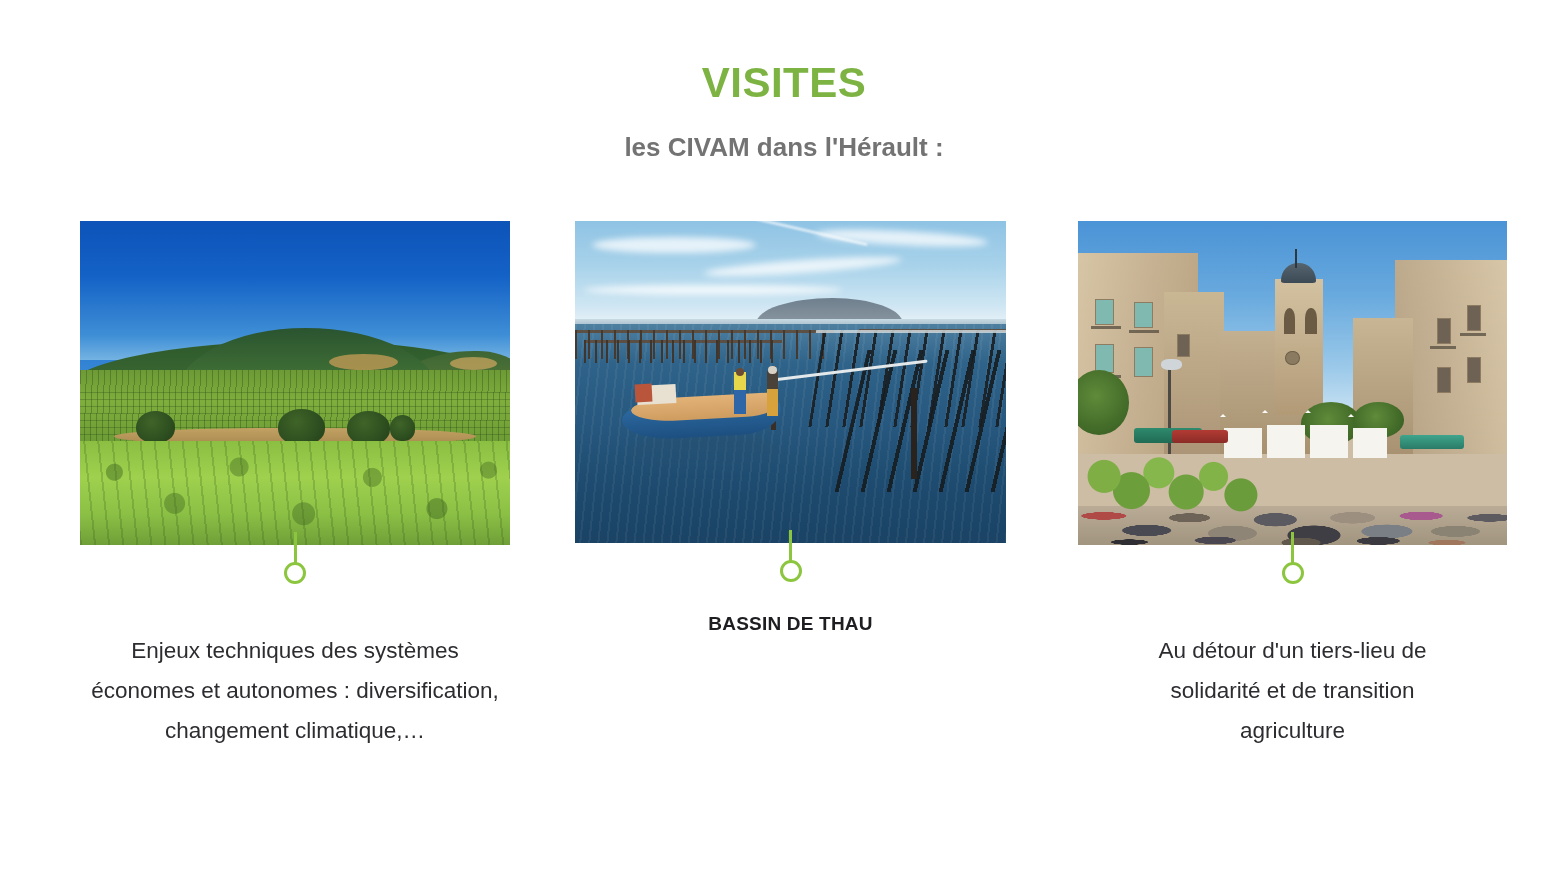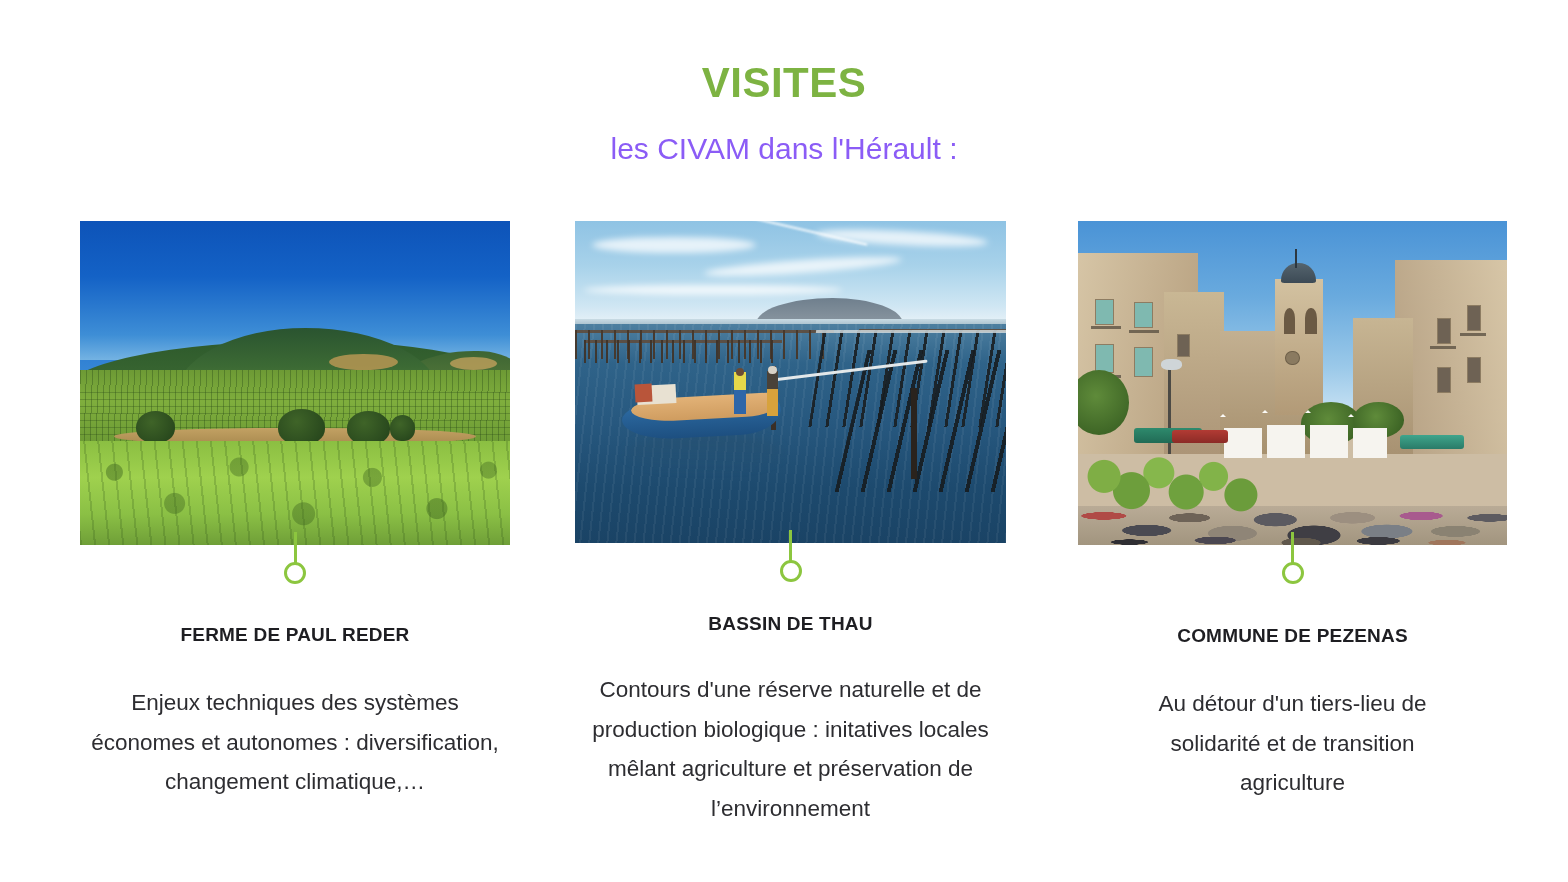--- a/index.html
+++ b/index.html
@@ -12,21 +12,21 @@
   .page { position: relative; width: 1292px; height: 882px; background: #fff; padding-left: 48px; }
 
   
   .header { position: absolute; left: 0; top: 0; width: 1568px; text-align: center; }
   .title {
     font-size: 42px; font-weight: bold; letter-spacing: 0.5px;
     color: #7db342; line-height: 1;
     padding-top: 62px;
   }
   .subtitle {
-    font-size: 30px; font-weight: normal; color: #8b5cf6;
+    font-size: 26px; font-weight: bold; color: #737373;
     line-height: 1; padding-top: 30px;
   }
 
   
   .cards { position: absolute; left: 0; top: 221px; width: 1568px; }
   .card { position: absolute; top: 0; }
   .card-0 { left: 80px;   width: 430px; }
   .card-1 { left: 575px;  width: 431px; }
   .card-2 { left: 1078px; width: 429px; }
 
@@ -444,21 +444,20 @@
           <div class="tree t2"></div>
         <div class="tree t3"></div>
           <div class="tree t4"></div>
         <div class="foreground"></div>
         <div class="fg-tex"></div>
       </div>
       <div class="marker">
         <div class="stem"></div>
         <div class="ring"></div>
       </div>
-      <div class="card-heading">FERME DE PAUL REDER</div>
       <div class="card-body">Enjeux techniques des systèmes économes et autonomes : diversification, changement climatique,…</div>
     </div>
 
     <div class="card card-1">
       <div class="photo ph-lagoon">
         <div class="sky"></div>
         <div class="cloud c1"></div>
           <div class="cloud c2"></div>
         <div class="cloud c3"></div>
           <div class="cloud c4"></div>
@@ -486,21 +485,20 @@
         <div class="worker w1"></div>
           <div class="worker w1h"></div>
         <div class="worker w2"></div>
           <div class="worker w2h"></div>
       </div>
       <div class="marker">
         <div class="stem"></div>
         <div class="ring"></div>
       </div>
       <div class="card-heading">BASSIN DE THAU</div>
-      <div class="card-body">Contours d'une réserve naturelle et de production biologique : initatives locales mêlant agriculture et préservation de l’environnement</div>
     </div>
 
     <div class="card card-2">
       <div class="photo ph-market">
         <div class="sky"></div>
         <div class="bld bl-left"></div>
         <div class="bld bl-left2"></div>
         <div class="bld bl-right"></div>
         <div class="bld bl-right2"></div>
         <div class="bld bl-mid"></div>
@@ -543,18 +541,17 @@
         <div class="awning-teal"></div>
         <div class="ground"></div>
         <div class="plants"></div>
         <div class="crowd"></div>
         <div class="crowd2"></div>
       </div>
       <div class="marker">
         <div class="stem"></div>
         <div class="ring"></div>
       </div>
-      <div class="card-heading">COMMUNE DE PEZENAS</div>
       <div class="card-body">Au détour d'un tiers-lieu de solidarité et de transition agriculture</div>
     </div>
 
   </div>
 </div>
 
 </body></html>

